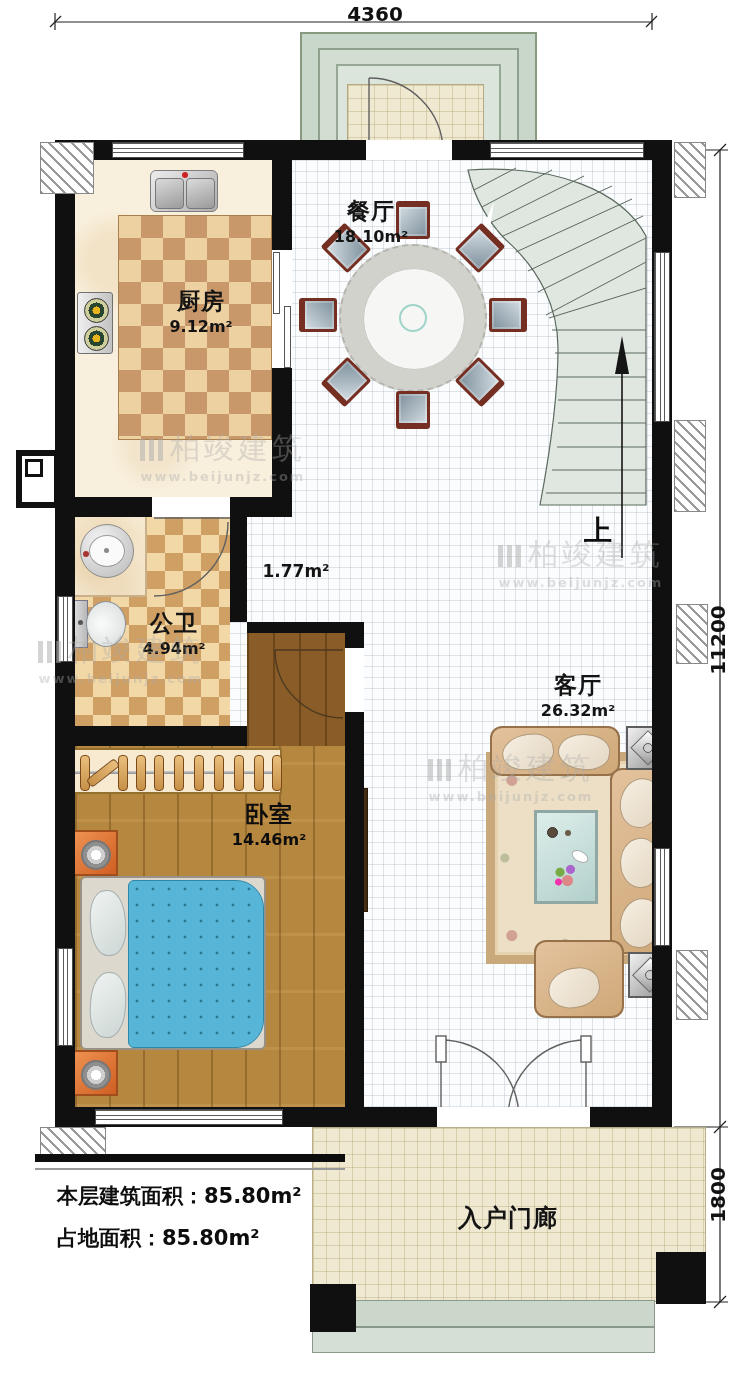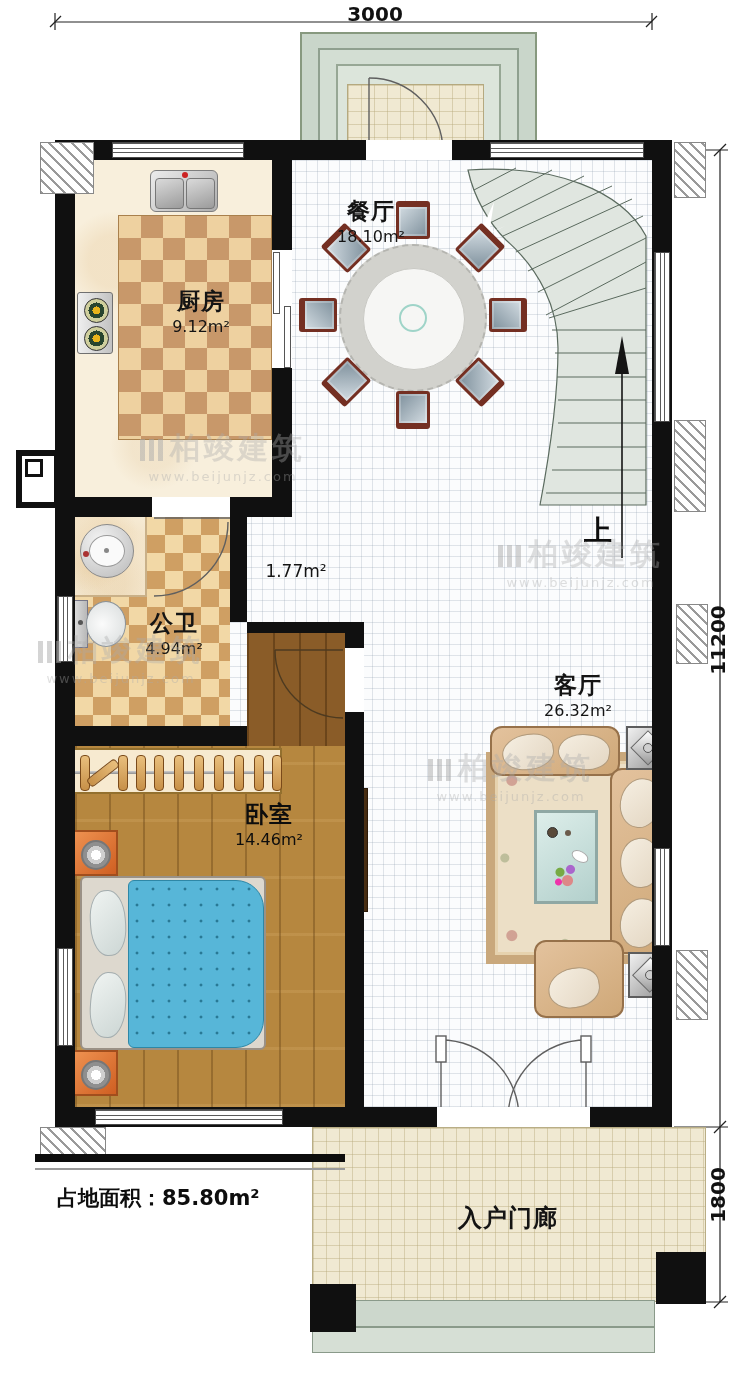--- a/index.html
+++ b/index.html
@@ -16,33 +16,33 @@
   .porch-tile{background:#f0e9d2;background-image:linear-gradient(rgba(186,172,128,.45) 1px,transparent 1px),linear-gradient(90deg,rgba(186,172,128,.45) 1px,transparent 1px);background-size:13px 13px;}
   .wall{background:#101010;}
   .window{background:#fff;border:1px solid #4a4a4a;box-sizing:border-box;}
   .win-h{background-image:repeating-linear-gradient(180deg,#5a5a5a 0 1px,transparent 1px 4.5px);}
   .win-v{background-image:repeating-linear-gradient(90deg,#5a5a5a 0 1px,transparent 1px 4.5px);}
   .opening{background:#fff;}
   .hatch{background:#fff;border:1px solid #888;box-sizing:border-box;background-image:repeating-linear-gradient(45deg,#9a9a9a 0 2px,transparent 2px 8px);}
   
   .room-label{transform:translate(-50%,-50%);text-align:center;color:#141414;white-space:nowrap;}
   .room-name{font-size:23px;font-weight:900;letter-spacing:1px;}
-  .room-area{font-size:16px;font-weight:400;}
+  .room-area{font-size:16px;font-weight:700;}
   .dim{color:#111;font-weight:800;font-size:20px;}
   
   .tan{background:linear-gradient(145deg,#e3c29d,#cfa878);border:2px solid #96714a;border-radius:12px;box-sizing:border-box;}
   .cushion{background:linear-gradient(135deg,#f6efe2,#e3d6c2);border:1px solid #b09a7c;border-radius:55% 45% 50% 50%;}
   .endtable{background:linear-gradient(135deg,#f0f0f0,#8f8f8f);border:2px solid #5d5d5d;box-sizing:border-box;}
   .endtable .inner{position:absolute;left:50%;top:50%;width:58%;height:58%;transform:translate(-50%,-50%) rotate(45deg);background:linear-gradient(135deg,#fff,#9a9a9a);border:1px solid #666;}
   .endtable .dot{position:absolute;left:50%;top:50%;width:8px;height:8px;transform:translate(-50%,-50%);border-radius:50%;background:#cfcfcf;border:1px solid #555;}
   .chair{width:34px;height:38px;box-sizing:border-box;background:linear-gradient(135deg,#d3dce2,#7e909c);border:3px solid #74downs;border:3px solid #742f22;border-top-width:6px;border-radius:3px;box-shadow:inset 0 0 0 2px rgba(255,255,255,.25);}
   .hanger{position:absolute;width:8px;height:34px;background:linear-gradient(#e9bf7d,#c79048);border:1px solid #7a4a1a;border-radius:4px;}
   .wm{position:absolute;color:rgba(170,170,170,.38);text-align:center;pointer-events:none;}
-  .wm .brand{font-size:30px;font-weight:700;letter-spacing:4px;white-space:nowrap;}
-  .wm .url{font-size:13px;font-weight:400;letter-spacing:2px;white-space:nowrap;}
+  .wm .brand{font-size:30px;font-weight:400;letter-spacing:4px;white-space:nowrap;}
+  .wm .url{font-size:13px;font-weight:700;letter-spacing:2px;white-space:nowrap;}
   .wm .bars{display:inline-block;width:24px;height:22px;margin-right:6px;background:repeating-linear-gradient(90deg,rgba(170,170,170,.5) 0 5px,transparent 5px 9px);vertical-align:-3px;}
   
   .tb-title{font-size:44px;font-weight:900;color:#0d0d0d;letter-spacing:2px;}
   .tb-scale{font-size:29px;font-weight:700;color:#0d0d0d;}
   .tb-row{font-size:21px;font-weight:700;color:#0d0d0d;white-space:nowrap;}
   svg{position:absolute;left:0;top:0;pointer-events:none;}
 </style>
 </head>
 <body>
 
@@ -297,21 +297,21 @@
     <div class="room-name">卧室</div>
     <div class="room-area">14.46m²</div>
   </div>
   <div class="abs room-label" style="left:508px;top:1218px;">
     <div class="room-name" style="font-size:24px;">入户门廊</div>
   </div>
   <div class="abs room-label" style="left:598px;top:531px;">
     <div style="font-size:28px;font-weight:900;color:#0d0d0d;">上</div>
   </div>
 
-  <div class="abs dim" style="left:375px;top:14px;transform:translate(-50%,-50%);">3000</div>
+  <div class="abs dim" style="left:375px;top:14px;transform:translate(-50%,-50%);">4360</div>
   <div class="abs dim" style="left:718px;top:640px;transform:translate(-50%,-50%) rotate(-90deg);">11200</div>
   <div class="abs dim" style="left:718px;top:1195px;transform:translate(-50%,-50%) rotate(-90deg);">1800</div>
 
   <div class="wm" style="left:140px;top:428px;">
     <div class="brand"><span class="bars"></span><span>柏竣建筑</span></div>
     <div class="url">www.beijunjz.com</div>
   </div>
   <div class="wm" style="left:38px;top:630px;">
     <div class="brand"><span class="bars"></span><span>柏竣建筑</span></div>
     <div class="url">www.beijunjz.com</div>
@@ -321,17 +321,18 @@
     <div class="url">www.beijunjz.com</div>
   </div>
   <div class="wm" style="left:428px;top:748px;">
     <div class="brand"><span class="bars"></span><span>柏竣建筑</span></div>
     <div class="url">www.beijunjz.com</div>
   </div>
 
   <div class="abs" style="left:35px;top:1146px;width:310px;">
     <div style="margin-top:8px;width:310px;height:8px;background:#0d0d0d;"></div>
     <div style="margin-top:6px;width:310px;height:2px;background:#9a9a9a;"></div>
+    <div class="tb-row" style="margin:12px 0 0 22px;"><span>本层建筑面积：</span><span>85.80m²</span></div>
     <div class="tb-row" style="margin:14px 0 0 22px;"><span>占地面积：</span><span>85.80m²</span></div>
 
   </div>
 
 </div>
 
 </body></html>

